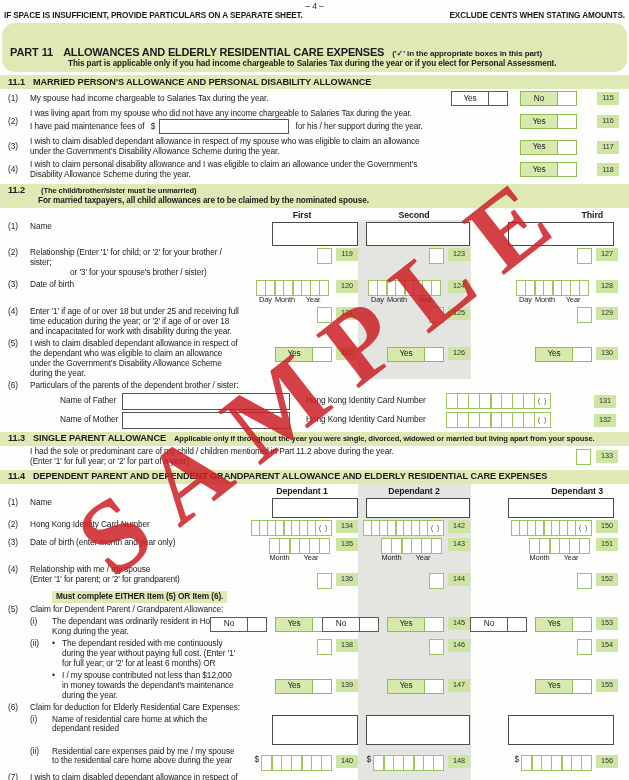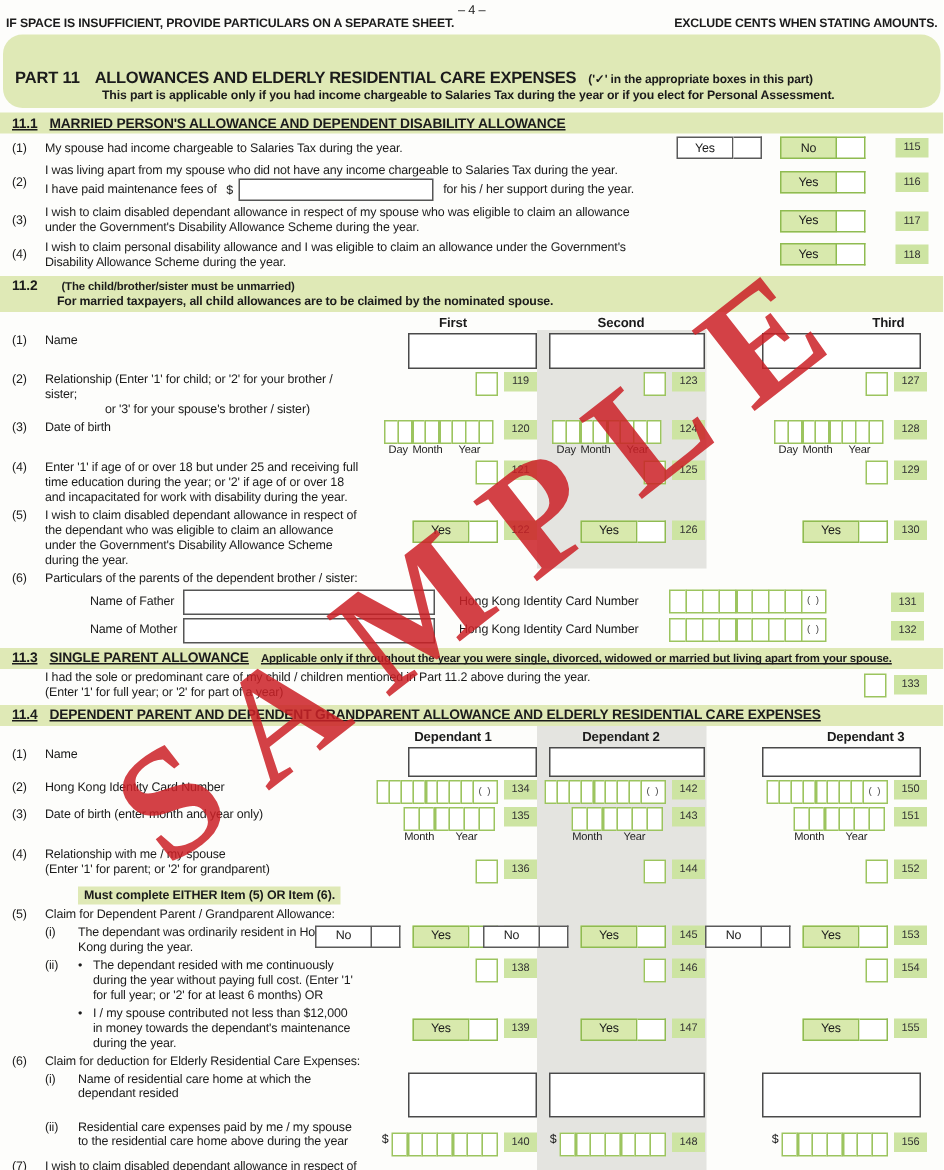--- a/index.html
+++ b/index.html
@@ -7,21 +7,21 @@
         font-family:"Liberation Sans",sans-serif;color:#1b1b1b;font-size:8.3px;line-height:1.2;letter-spacing:-0.1px;}
   .pagenum{text-align:center;font-size:8.5px;padding-top:1px;}
   .toprow{display:flex;justify-content:space-between;font-weight:bold;font-size:8.2px;padding:0 4px;}
   .band{background:#dfe9b6;}
   .partband{margin:2px 2px 0;padding:3px 6px 3px 8px;border-radius:13px;}
   .pb1{display:flex;align-items:baseline;}
   .pb-label{font-weight:bold;font-size:11px;margin-right:10px;}
   .pb-title{font-weight:bold;font-size:11px;letter-spacing:-0.2px;margin-top:20px;}
   .pb-note{font-weight:bold;font-size:8px;margin-left:8px;}
   .pb-sub{font-weight:bold;font-size:8.2px;padding-left:58px;}
-  .secband{margin-top:3px;padding:1.5px 6px 1.5px 8px;font-weight:bold;font-size:9.2px;display:flex;align-items:baseline;text-decoration:underline;}
+  .secband{margin-top:3px;padding:1.5px 6px 1.5px 8px;font-weight:bold;font-size:9.2px;display:flex;align-items:baseline;}
   .secnum{margin-right:8px;}
   .secnote{font-size:7.6px;margin-left:8px;}
   .secsub{font-weight:bold;font-size:8.2px;padding-left:30px;}
   .secband2{margin-top:3px;padding:1.5px 6px 1.5px 8px;}
   .secband2 .l1{display:flex;align-items:baseline;font-weight:bold;font-size:9.2px;}
 
   
   .q{display:flex;align-items:center;padding:2px 0 1px 8px;}
   .qnum{width:22px;flex-shrink:0;}
   .qtext{flex:1;padding-right:4px;}
@@ -113,21 +113,21 @@
     <div class="pb1">
       <span class="pb-label">PART 11</span>
       <span class="pb-title">ALLOWANCES AND ELDERLY RESIDENTIAL CARE EXPENSES</span>
       <span class="pb-note">('✓' in the appropriate boxes in this part)</span>
     </div>
     <div class="pb-sub">This part is applicable only if you had income chargeable to Salaries Tax during the year or if you elect for Personal Assessment.</div>
   </div>
 
   <div class="secband band">
     <span class="secnum">11.1</span>
-    <span>MARRIED PERSON'S ALLOWANCE AND DEPENDENT DISABILITY ALLOWANCE</span>
+    <span>MARRIED PERSON'S ALLOWANCE AND PERSONAL DISABILITY ALLOWANCE</span>
   </div>
 
   <div class="q">
     <span class="qnum">(1)</span>
     <div class="qtext">My spouse had income chargeable to Salaries Tax during the year.</div>
     <div class="qright">
       <span class="ck plain">
         <span class="lbl">Yes</span>
         <span class="box"></span>
       </span>

